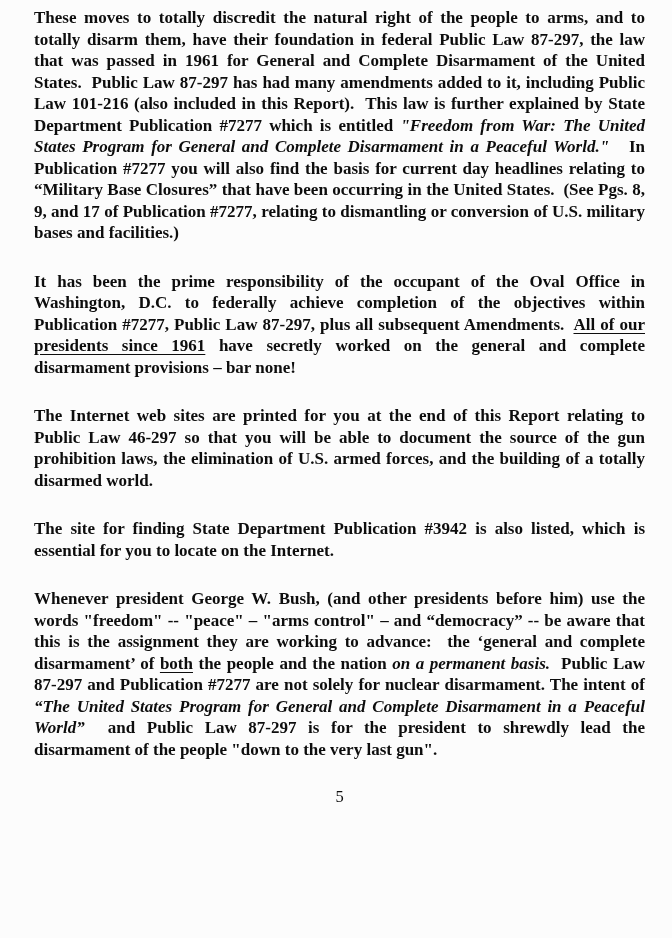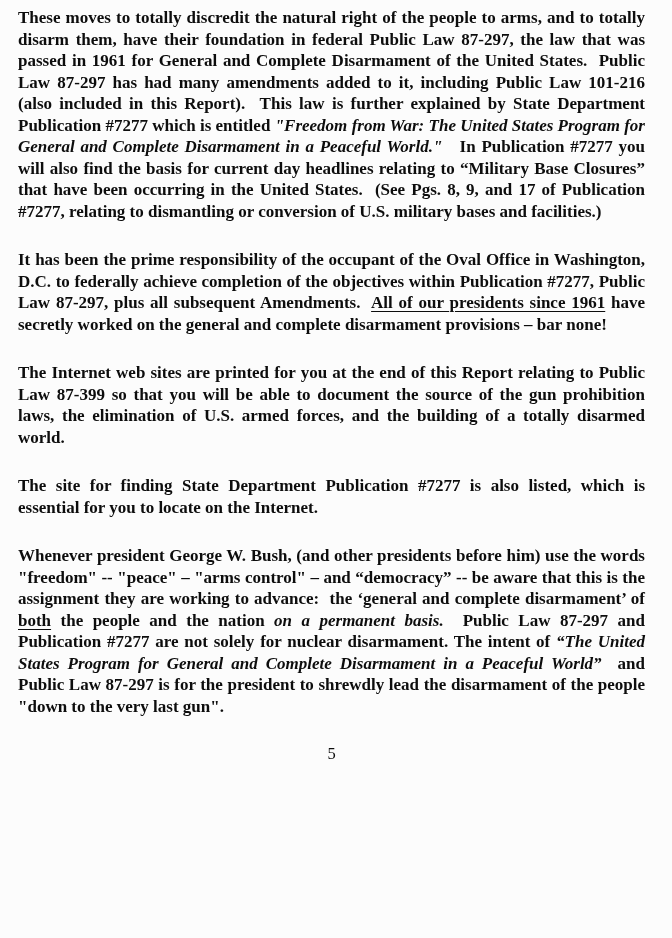--- a/index.html
+++ b/index.html
@@ -5,21 +5,21 @@
   * { margin: 0; padding: 0; box-sizing: border-box; }
   html, body { width: 672px; }
   body {
     height: 938px;
     background: #fcfcfc;
     color: #0d0d0d;
     font-family: "Liberation Serif", "DejaVu Serif", serif;
     font-weight: 700;
     overflow: hidden;
   }
-  .page { padding: 7px 27px 0 18px; }
+  .page { padding: 7px 27px 0 34px; }
   .para {
     font-size: 17px;
     line-height: 21.5px;
     text-align: justify;
     margin-bottom: 27px;
   }
   .para .it { font-style: italic; }
   .para .un {
     text-decoration: underline;
     text-underline-offset: 2.5px;
@@ -31,17 +31,17 @@
     font-size: 16.5px;
     margin-top: 14px;
   }
 </style>
 </head>
 <body>
 
 <div class="page">
   <p class="para"><span class="">These moves to totally discredit the natural right of the people to arms, and to totally disarm them, have their foundation in federal Public Law 87-297, the law that was passed in 1961 for General and Complete Disarmament of the United States.&nbsp; Public Law 87-297 has had many amendments added to it, including Public Law 101-216 (also included in this Report).&nbsp; This law is further explained by State Department Publication #7277 which is entitled </span><span class="it">"Freedom from War: The United States Program for General and Complete Disarmament in a Peaceful World."</span><span class="">&nbsp;&nbsp; In Publication #7277 you will also find the basis for current day headlines relating to “Military Base Closures” that have been occurring in the United States.&nbsp; (See Pgs. 8, 9, and 17 of Publication #7277, relating to dismantling or conversion of U.S. military bases and facilities.)</span></p>
   <p class="para"><span class="">It has been the prime responsibility of the occupant of the Oval Office in Washington, D.C. to federally achieve completion of the objectives within Publication #7277, Public Law 87-297, plus all subsequent Amendments.&nbsp; </span><span class="un">All of our presidents since 1961</span><span class=""> have secretly worked on the general and complete disarmament provisions – bar none!</span></p>
-  <p class="para"><span class="">The Internet web sites are printed for you at the end of this Report relating to Public Law 87-399 so that you will be able to document the source of the gun prohibition laws, the elimination of U.S. armed forces, and the building of a totally disarmed world.</span></p>
-  <p class="para"><span class="">The site for finding State Department Publication #7277 is also listed, which is essential for you to locate on the Internet.</span></p>
+  <p class="para"><span class="">The Internet web sites are printed for you at the end of this Report relating to Public Law 46-297 so that you will be able to document the source of the gun prohibition laws, the elimination of U.S. armed forces, and the building of a totally disarmed world.</span></p>
+  <p class="para"><span class="">The site for finding State Department Publication #3942 is also listed, which is essential for you to locate on the Internet.</span></p>
   <p class="para"><span class="">Whenever president George W. Bush, (and other presidents before him) use the words "freedom" -- "peace" – "arms control" – and “democracy” -- be aware that this is the assignment they are working to advance:&nbsp; the ‘general and complete disarmament’ of </span><span class="un">both</span><span class=""> the people and the nation </span><span class="it">on a permanent basis.</span><span class="">&nbsp; Public Law 87-297 and Publication #7277 are not solely for nuclear disarmament. The intent of </span><span class="it">“The United States Program for General and Complete Disarmament in a Peaceful World”</span><span class="">&nbsp; and Public Law 87-297 is for the president to shrewdly lead the disarmament of the people "down to the very last gun".</span></p>
   <div class="footer">5</div>
 </div>
 
 </body></html>

